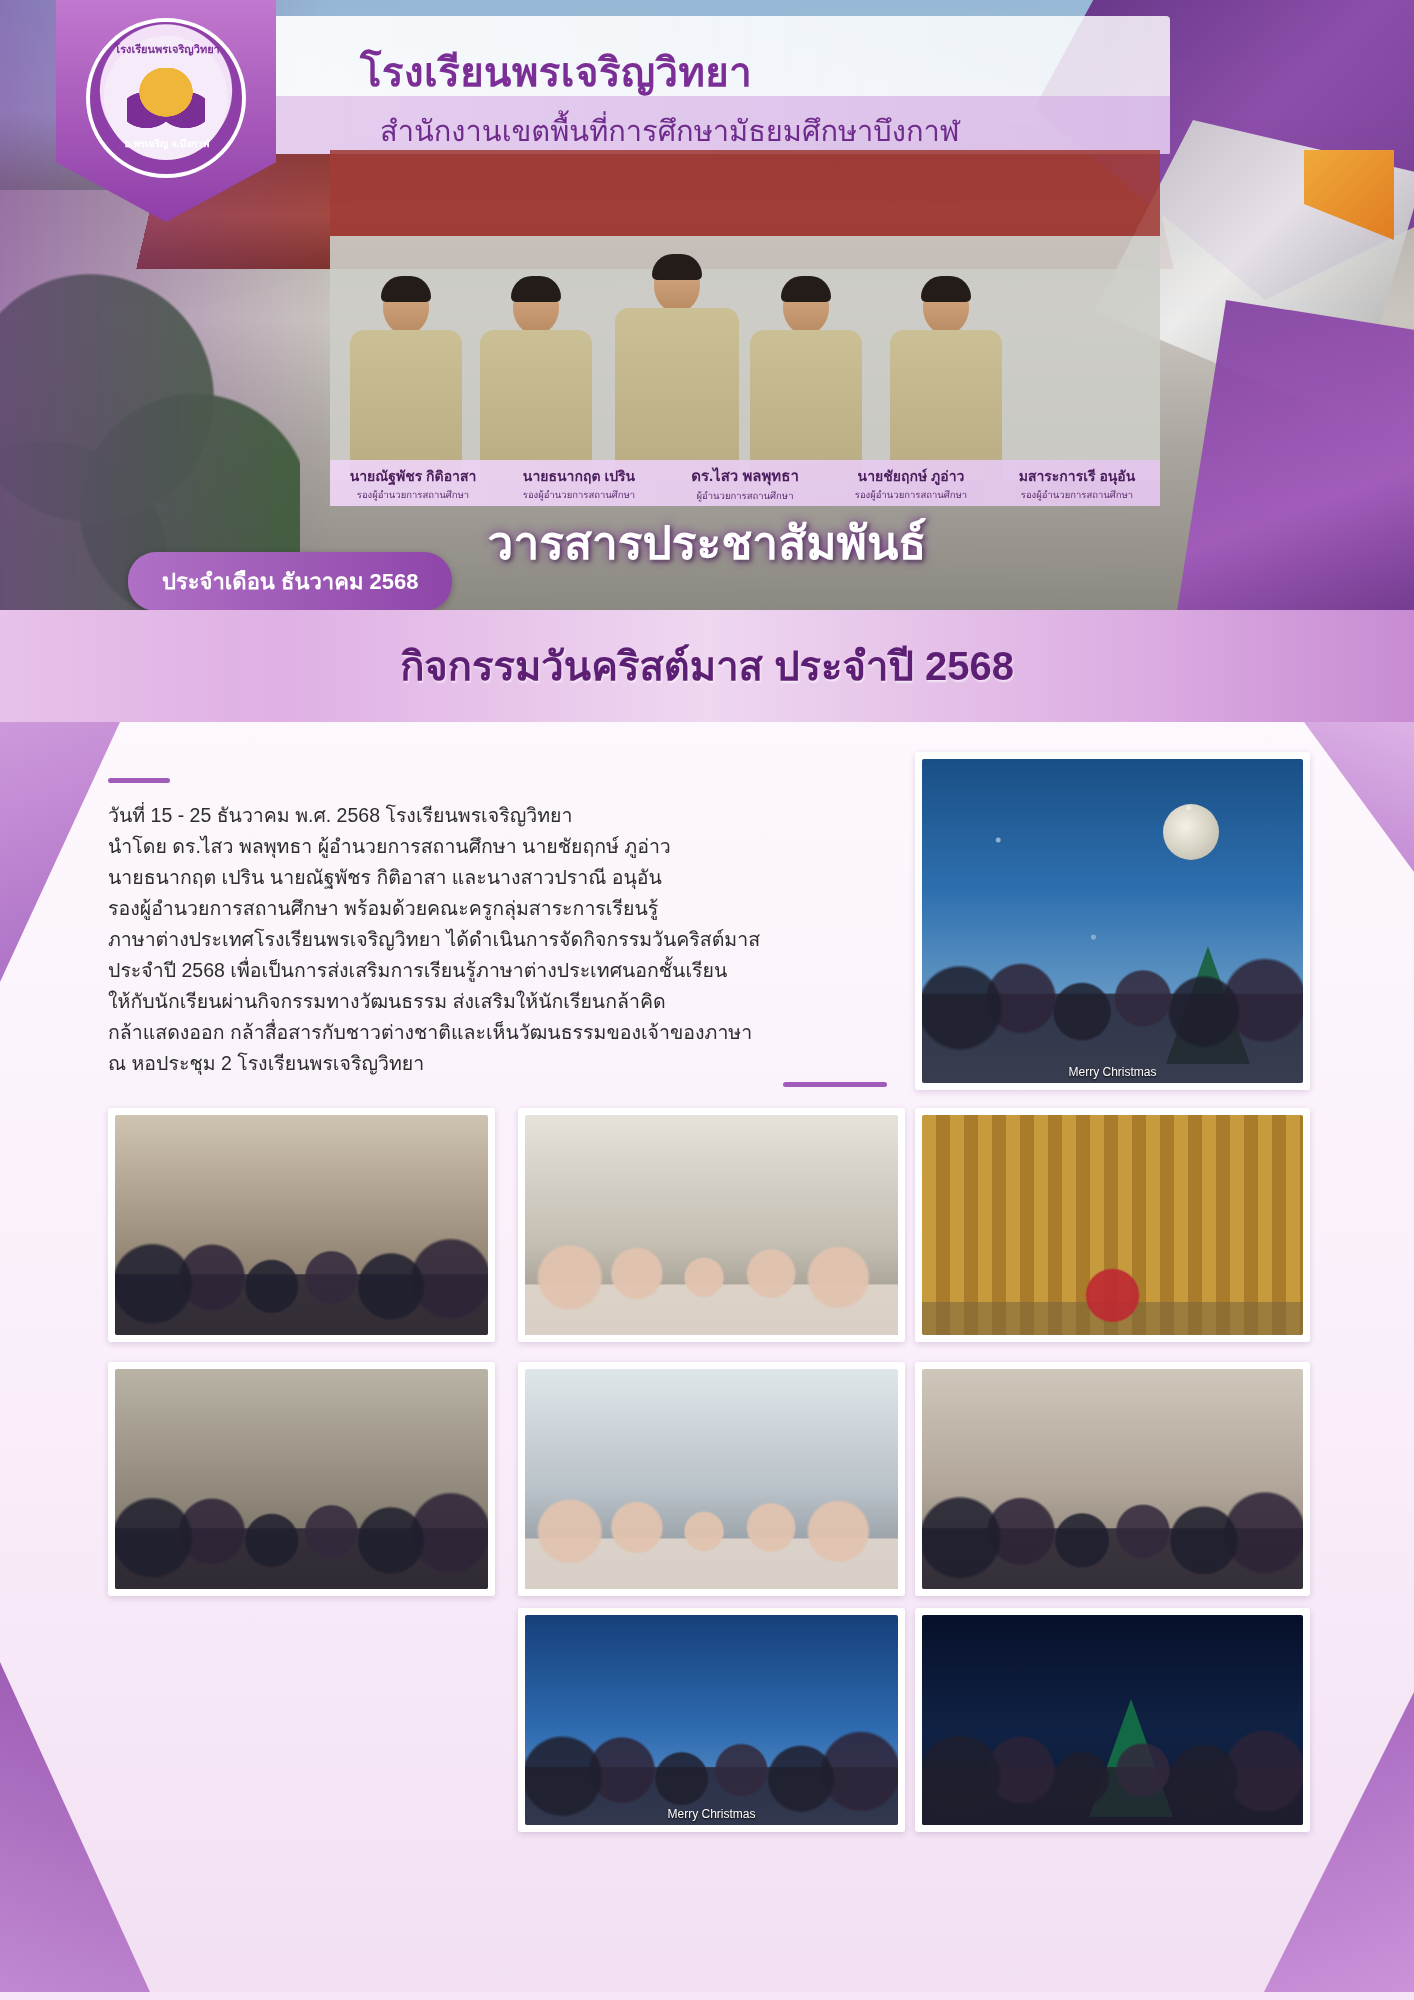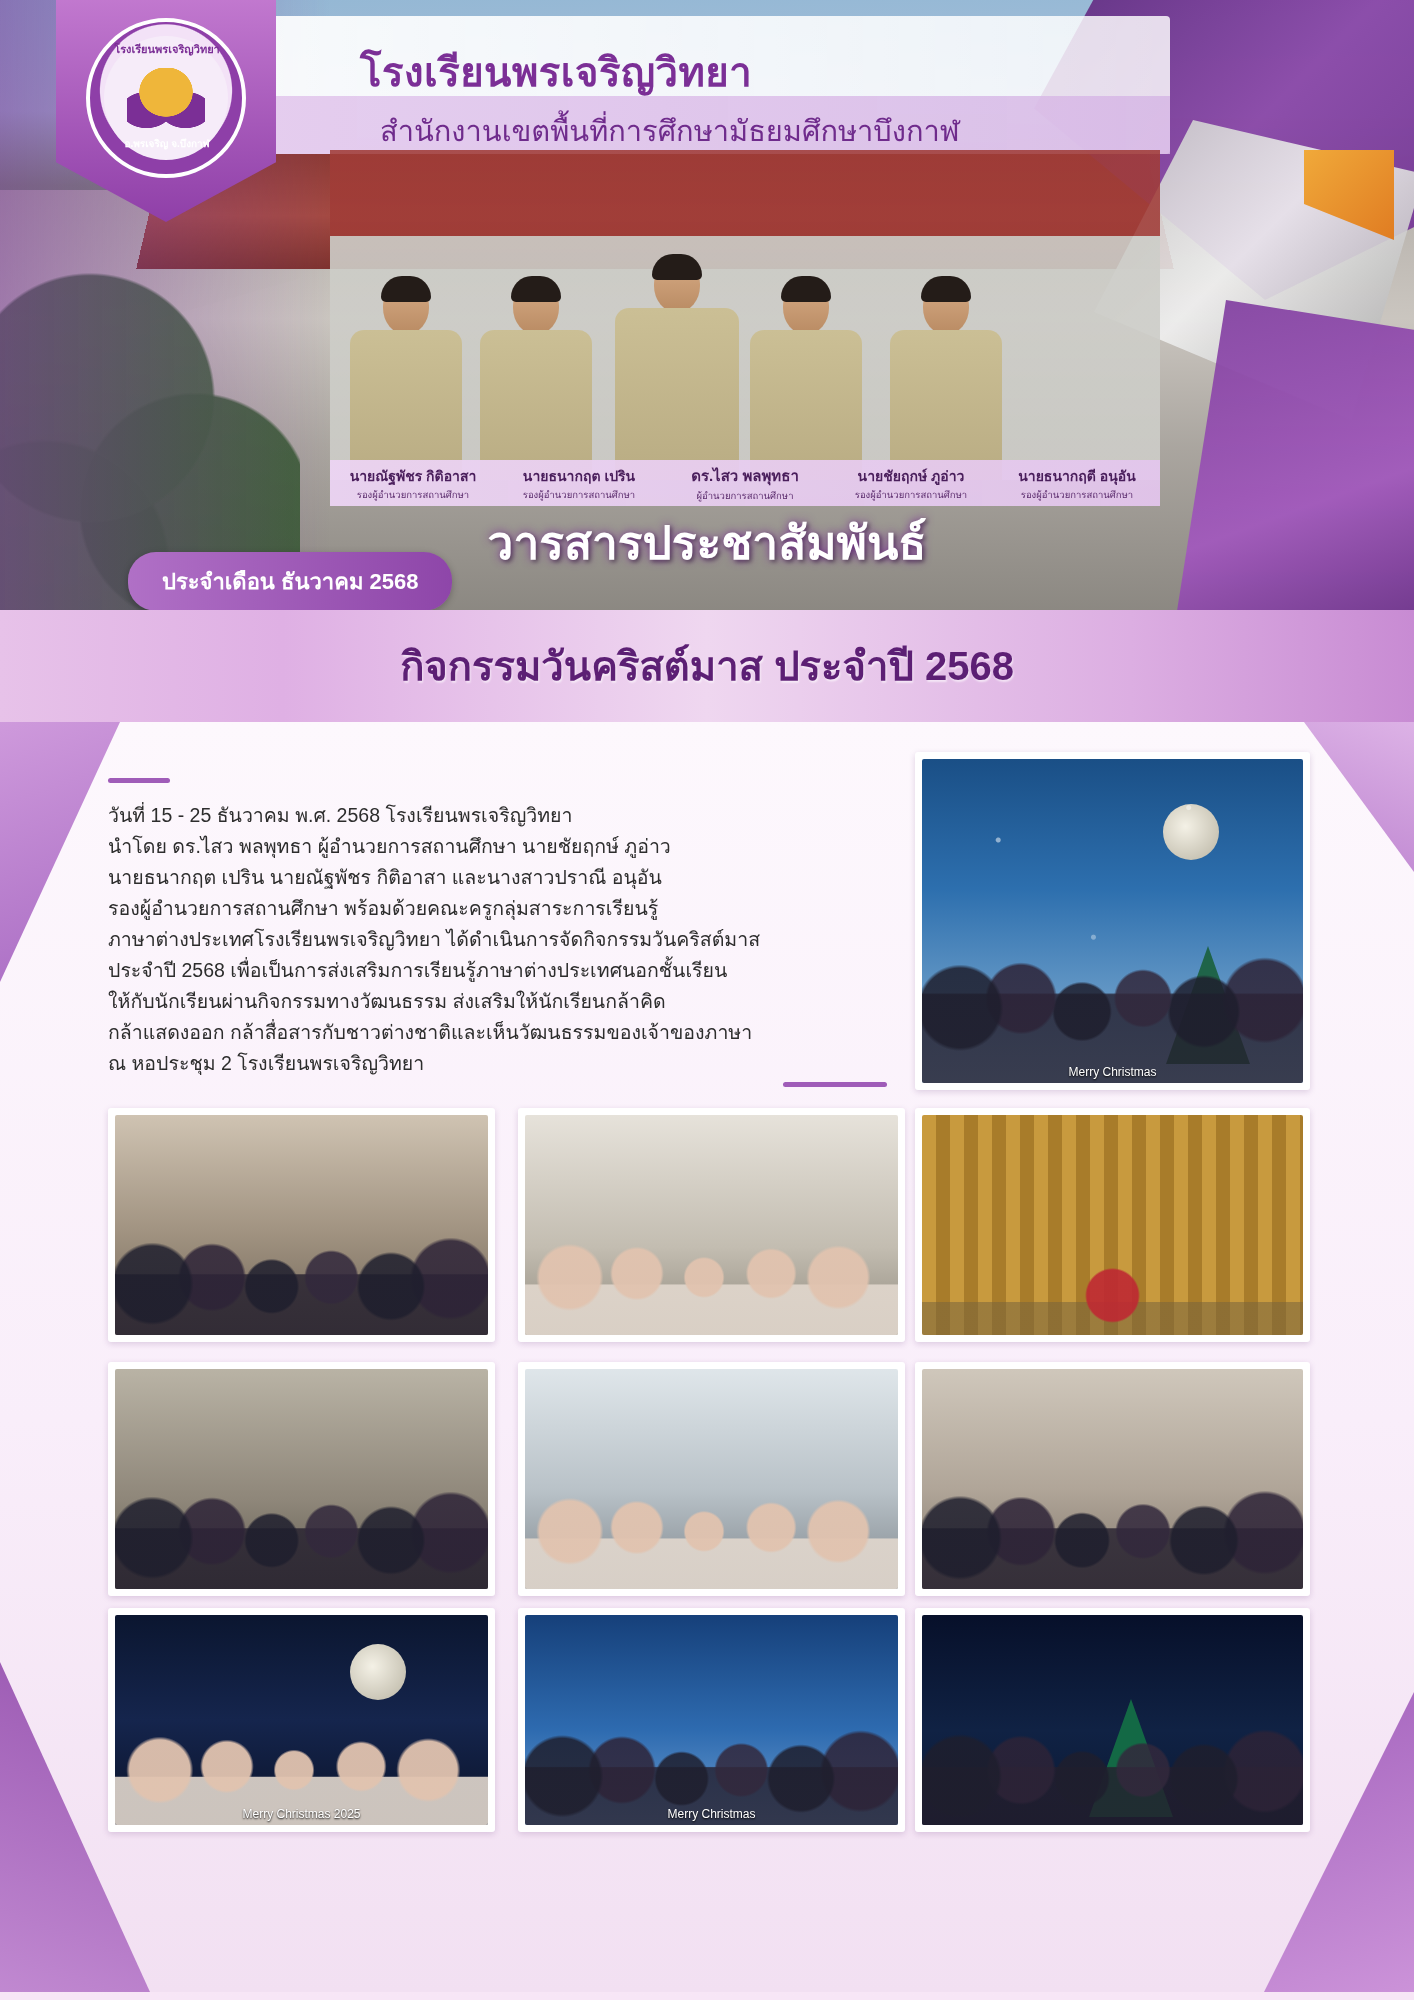--- a/index.html
+++ b/index.html
@@ -360,21 +360,21 @@
       </div>
       <div class="cell mid">
         <div class="nm">ดร.ไสว พลพุทธา</div>
         <div class="ps">ผู้อำนวยการสถานศึกษา</div>
       </div>
       <div class="cell">
         <div class="nm">นายชัยฤกษ์ ภูอ่าว</div>
         <div class="ps">รองผู้อำนวยการสถานศึกษา</div>
       </div>
       <div class="cell">
-        <div class="nm">นายธนากฤตี อนุอัน</div>
+        <div class="nm">มสาระการเรี อนุอัน</div>
         <div class="ps">รองผู้อำนวยการสถานศึกษา</div>
       </div>
     </div>
 
     <div class="magazine-title">วารสารประชาสัมพันธ์</div>
     <div class="month-pill">ประจำเดือน ธันวาคม 2568</div>
   </div>
 
   <div class="title-band">
     <div class="txt">กิจกรรมวันคริสต์มาส ประจำปี 2568</div>
@@ -434,27 +434,20 @@
     <div class="inner sc-meet">
       <div class="figs light"></div>
     </div>
   </div>
   <div class="photo" id="photo-r2c3">
     <div class="inner sc-floor">
       <div class="figs"></div>
     </div>
   </div>
 
-  <div class="photo" id="photo-r3c1">
-    <div class="inner sc-night">
-      <div class="moon"></div>
-      <div class="figs light"></div>
-      <div class="ph-cap">Merry Christmas 2025</div>
-    </div>
-  </div>
   <div class="photo" id="photo-r3c2">
     <div class="inner sc-snow">
       <div class="figs"></div>
       <div class="ph-cap">Merry Christmas</div>
     </div>
   </div>
   <div class="photo" id="photo-r3c3">
     <div class="inner sc-tree">
       <div class="xmas-tree" style="right:34%;bottom:4%;border-bottom-color:rgba(20,110,70,.95)"></div>
       <div class="figs"></div>

